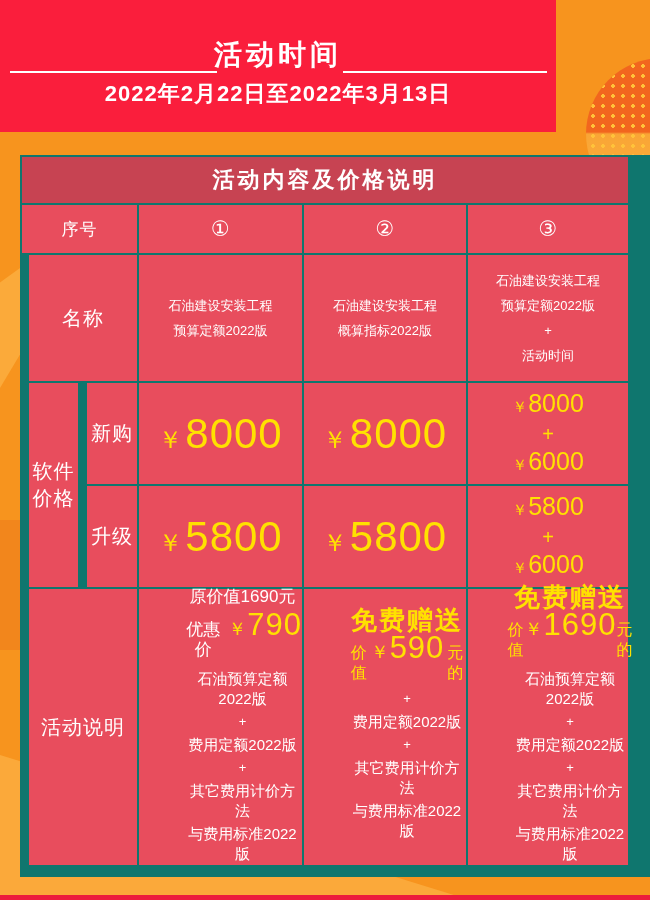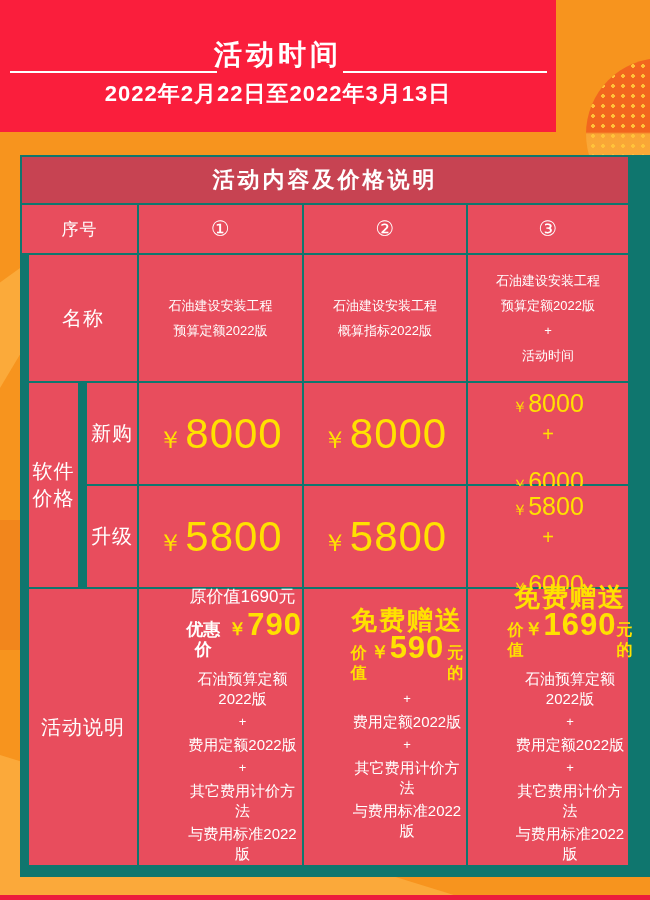--- a/index.html
+++ b/index.html
@@ -61,26 +61,26 @@
     font-size:22px;font-weight:600;letter-spacing:3px;
   }
   .hdr-label{font-size:17px;letter-spacing:1px;font-family:Liberation Serif, serif;}
   .circled{font-size:21px;}
   .rowlabel{font-size:20px;letter-spacing:1px;margin-left:7px;}
   .name-text{font-size:13px;line-height:25px;}
   .span2{grid-column:1 / 3;}
   .price-line{display:flex;align-items:baseline;justify-content:center;}
   .cur{font-size:24px;color:#ffe100;margin-right:3px;}
   .amt{font-size:42px;color:#ffe100;letter-spacing:1px;}
-  .price-small{color:#ffe100;font-size:25px;line-height:29px;margin-top:20px;}
+  .price-small{color:#ffe100;font-size:25px;line-height:29px;}
   .price-small .cur-s{font-size:15px;margin-right:1px;}
   .plus-y{color:#ffe100;font-size:20px;line-height:26px;}
   .promo{font-size:15px;line-height:20px;padding-left:44px;}
   .promo .orig{font-size:17px;margin-bottom:8px;}
-  .promo .deal-line{display:flex;align-items:baseline;justify-content:center;margin-bottom:6px;font-weight:bold;}
+  .promo .deal-line{display:flex;align-items:baseline;justify-content:center;margin-bottom:6px;}
   .promo .deal-label{font-size:17px;color:#fff;margin-right:4px;}
   .promo .free{color:#ffe100;font-size:26px;font-weight:bold;letter-spacing:2px;margin-bottom:8px;}
   .promo .val-txt{color:#ffe100;font-size:16px;}
   .promo .val-cur{color:#ffe100;font-size:18px;margin:0 1px;}
   .promo .val-amt{color:#ffe100;font-size:31px;letter-spacing:1px;}
   .promo .items div{margin:3px 0;}
   .promo .items .plus{font-size:13px;margin:0;}
 </style>
 </head>
 <body>

